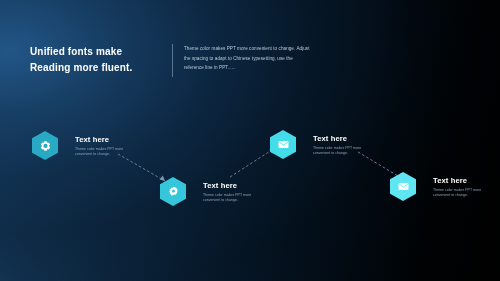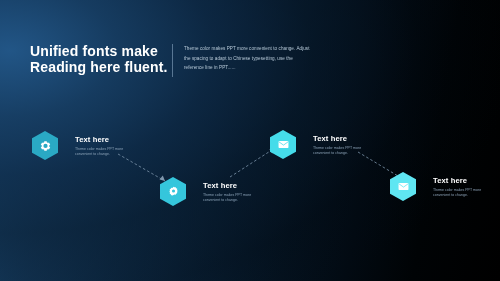--- a/index.html
+++ b/index.html
@@ -22,21 +22,21 @@
 
   
   .title-block {
     position: absolute;
     left: 30px;
     top: 44px;
     width: 136px;
   }
   .title-line {
     color: #ffffff;
-    font-size: 14px;
+    font-size: 10px;
     font-weight: bold;
     line-height: 15.5px;
     letter-spacing: 0.15px;
     white-space: nowrap;
   }
   .title-divider {
     position: absolute;
     left: 172px;
     top: 44px;
     width: 1px;
@@ -97,21 +97,21 @@
     overflow: visible;
   }
 </style>
 </head>
 <body>
 
 <div id="slide">
 
   <div class="title-block">
     <div class="title-line">Unified fonts make</div>
-    <div class="title-line">Reading here fluent.</div>
+    <div class="title-line">Reading more fluent.</div>
   </div>
 
   <div class="title-divider"></div>
 
   <div class="intro-paragraph">Theme color makes PPT more convenient to change. Adjust the spacing to adapt to Chinese typesetting, use the reference line in PPT......</div>
 
   <svg class="connector" style="left:117px; top:152px;" width="56" height="34" viewBox="0 0 56 34">
     <line x1="1" y1="2" x2="48" y2="29" stroke="#7f97ad" stroke-width="0.8" stroke-dasharray="2.6 2.2"></line>
     <polygon points="48,29 42.5,27.5 45.8,23.6" fill="#7f97ad"></polygon>
   </svg>

